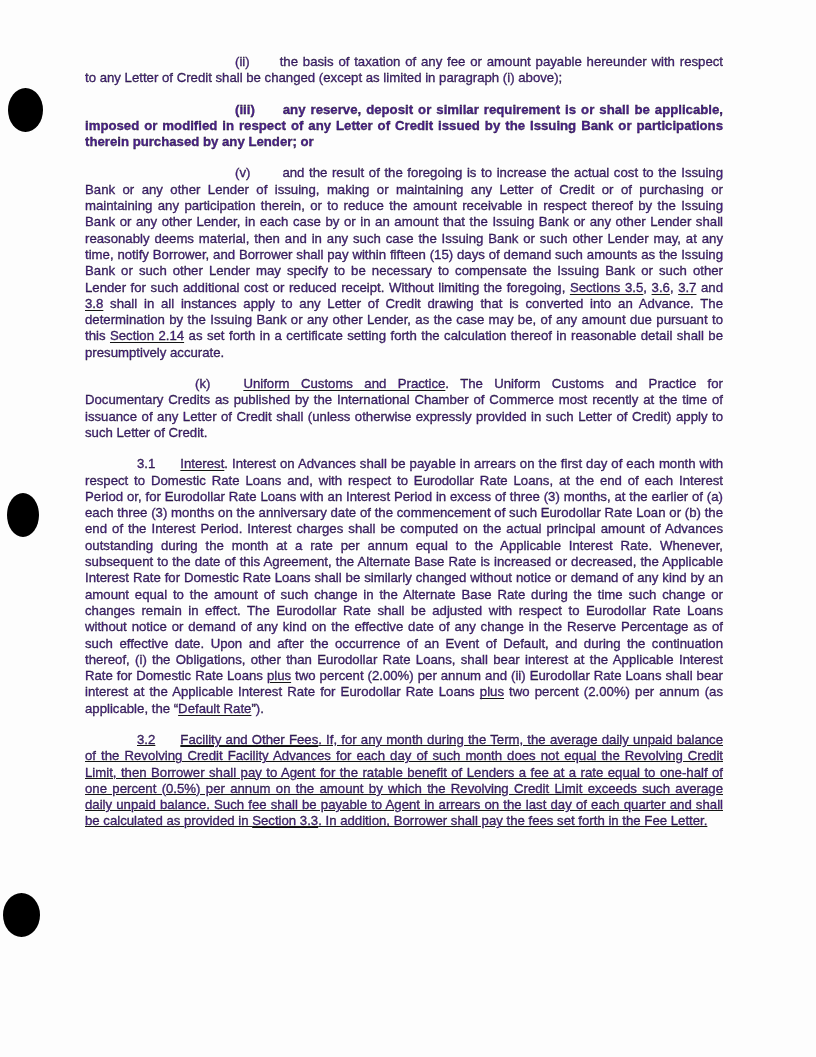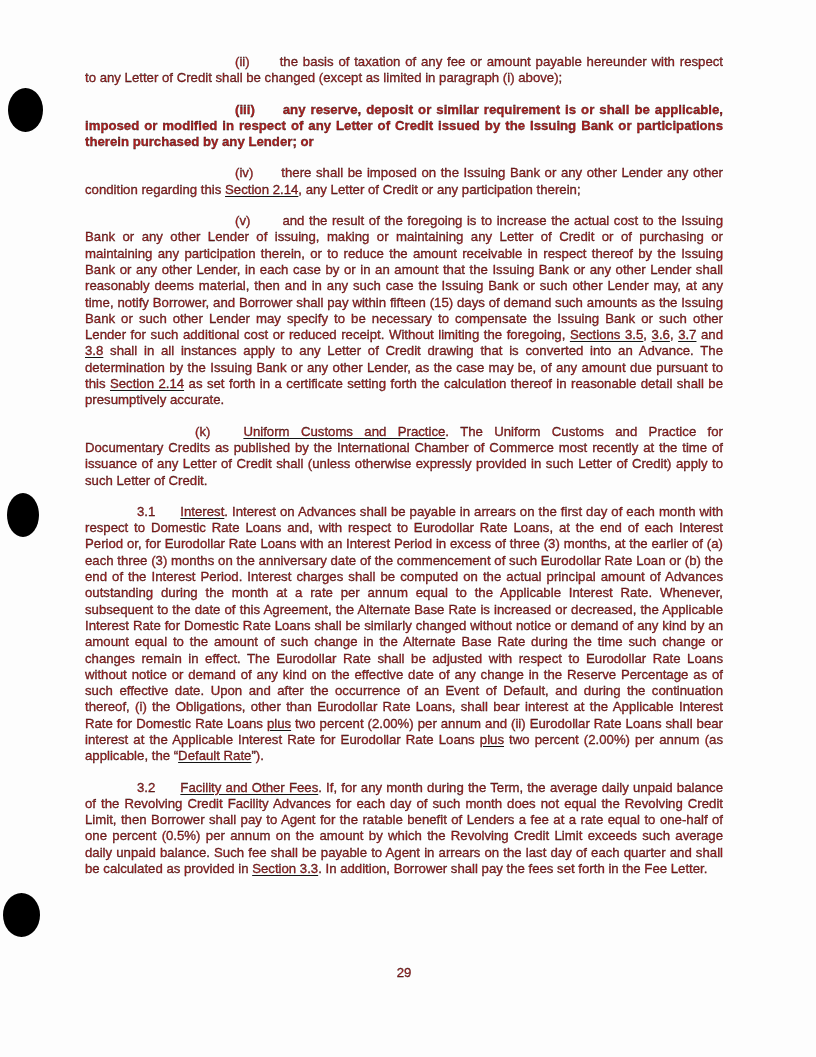--- a/index.html
+++ b/index.html
@@ -7,37 +7,38 @@
     padding: 0;
     background: #ffffff;
   }
   .page {
     position: relative;
     width: 816px;
     height: 1057px;
     background: #fdfdfd;
     overflow: hidden;
     font-family: "Liberation Sans", sans-serif;
-    color: #b91c1c;
+    color: #4c1d95;
     -webkit-text-stroke: 0.3px #141414;
   }
   .content {
     position: absolute;
     left: 85px;
     top: 54px;
     width: 638px;
     font-size: 13.2px;
     line-height: 16.3px;
     text-align: justify;
   }
   .para {
     margin: 0 0 15px 0;
   }
   .para:last-child {
     margin-bottom: 16px;
+    text-decoration: underline;
   }
   .plabel {
     white-space: nowrap;
   }
   .pgap {
     display: inline-block;
     height: 1px;
   }
   .u {
     text-decoration: underline;
@@ -64,21 +65,19 @@
 <body>
 
 <div class="page">
   <span class="hole hole-1"></span>
   <span class="hole hole-2"></span>
   <span class="hole hole-3"></span>
 
   <div class="content">
       <div class="para" style="text-indent: 150px;"><span class="plabel">(ii)</span><span class="pgap" style="width: 30px;"></span><span>the basis of taxation of any fee or amount payable hereunder with respect to any Letter of Credit shall be changed (except as limited in paragraph (i) above);</span></div>
       <div class="para" style="text-indent: 150px; font-weight: bold;"><span class="plabel">(iii)</span><span class="pgap" style="width: 28px;"></span><span>any reserve, deposit or similar requirement is or shall be applicable, imposed or modified in respect of any Letter of Credit issued by the Issuing Bank or participations therein purchased by any Lender; or</span></div>
-      <div class="para" style="text-indent: 150px;"><span class="plabel">(iv)</span><span class="pgap" style="width: 28px;"></span><span>there shall be imposed on the Issuing Bank or any other Lender any other condition regarding this </span><span class="u">Section 2.14</span><span>, any Letter of Credit or any participation therein;</span></div>
       <div class="para" style="text-indent: 150px;"><span class="plabel">(v)</span><span class="pgap" style="width: 32px;"></span><span>and the result of the foregoing is to increase the actual cost to the Issuing Bank or any other Lender of issuing, making or maintaining any Letter of Credit or of purchasing or maintaining any participation therein, or to reduce the amount receivable in respect thereof by the Issuing Bank or any other Lender, in each case by or in an amount that the Issuing Bank or any other Lender shall reasonably deems material, then and in any such case the Issuing Bank or such other Lender may, at any time, notify Borrower, and Borrower shall pay within fifteen (15) days of demand such amounts as the Issuing Bank or such other Lender may specify to be necessary to compensate the Issuing Bank or such other Lender for such additional cost or reduced receipt.  Without limiting the foregoing, </span><span class="u">Sections 3.5</span><span>, </span><span class="u">3.6</span><span>, </span><span class="u">3.7</span><span> and </span><span class="u">3.8</span><span> shall in all instances apply to any Letter of Credit drawing that is converted into an Advance.  The determination by the Issuing Bank or any other Lender, as the case may be, of any amount due pursuant to this </span><span class="u">Section 2.14</span><span> as set forth in a certificate setting forth the calculation thereof in reasonable detail shall be presumptively accurate.</span></div>
       <div class="para" style="text-indent: 110px;"><span class="plabel">(k)</span><span class="pgap" style="width: 33px;"></span><span class="u">Uniform Customs and Practice</span><span>.  The Uniform Customs and Practice for Documentary Credits as published by the International Chamber of Commerce most recently at the time of issuance of any Letter of Credit shall (unless otherwise expressly provided in such Letter of Credit) apply to such Letter of Credit.</span></div>
       <div class="para" style="text-indent: 52px;"><span class="plabel">3.1</span><span class="pgap" style="width: 25px;"></span><span class="u">Interest</span><span>. Interest on Advances shall be payable in arrears on the first day of each month with respect to Domestic Rate Loans and, with respect to Eurodollar Rate Loans, at the end of each Interest Period or, for Eurodollar Rate Loans with an Interest Period in excess of three (3) months, at the earlier of (a) each three (3) months on the anniversary date of the commencement of such Eurodollar Rate Loan or (b) the end of the Interest Period.  Interest charges shall be computed on the actual principal amount of Advances outstanding during the month at a rate per annum equal to the Applicable Interest Rate.  Whenever, subsequent to the date of this Agreement, the Alternate Base Rate is increased or decreased, the Applicable Interest Rate for Domestic Rate Loans shall be similarly changed without notice or demand of any kind by an amount equal to the amount of such change in the Alternate Base Rate during the time such change or changes remain in effect.  The Eurodollar Rate shall be adjusted with respect to Eurodollar Rate Loans without notice or demand of any kind on the effective date of any change in the Reserve Percentage as of such effective date.  Upon and after the occurrence of an Event of Default, and during the continuation thereof, (i) the Obligations, other than Eurodollar Rate Loans, shall bear interest at the Applicable Interest Rate for Domestic Rate Loans </span><span class="u">plus</span><span> two percent (2.00%) per annum and (ii) Eurodollar Rate Loans shall bear interest at the Applicable Interest Rate for Eurodollar Rate Loans </span><span class="u">plus</span><span> two percent (2.00%) per annum (as applicable, the “</span><span class="u">Default Rate</span><span>”).</span></div>
       <div class="para" style="text-indent: 52px;"><span class="plabel">3.2</span><span class="pgap" style="width: 25px;"></span><span class="u">Facility and Other Fees</span><span>.  If, for any month during the Term, the average daily unpaid balance of the Revolving Credit Facility Advances for each day of such month does not equal the Revolving Credit Limit, then Borrower shall pay to Agent for the ratable benefit of Lenders a fee at a rate equal to one-half of one percent (0.5%) per annum on the amount by which the Revolving Credit Limit exceeds such average daily unpaid balance.  Such fee shall be payable to Agent in arrears on the last day of each quarter and shall be calculated as provided in </span><span class="u">Section 3.3</span><span>.  In addition, Borrower shall pay the fees set forth in the Fee Letter.</span></div>
     </div>
 
-  <div class="page-number">29</div>
 </div>
 
 </body></html>

